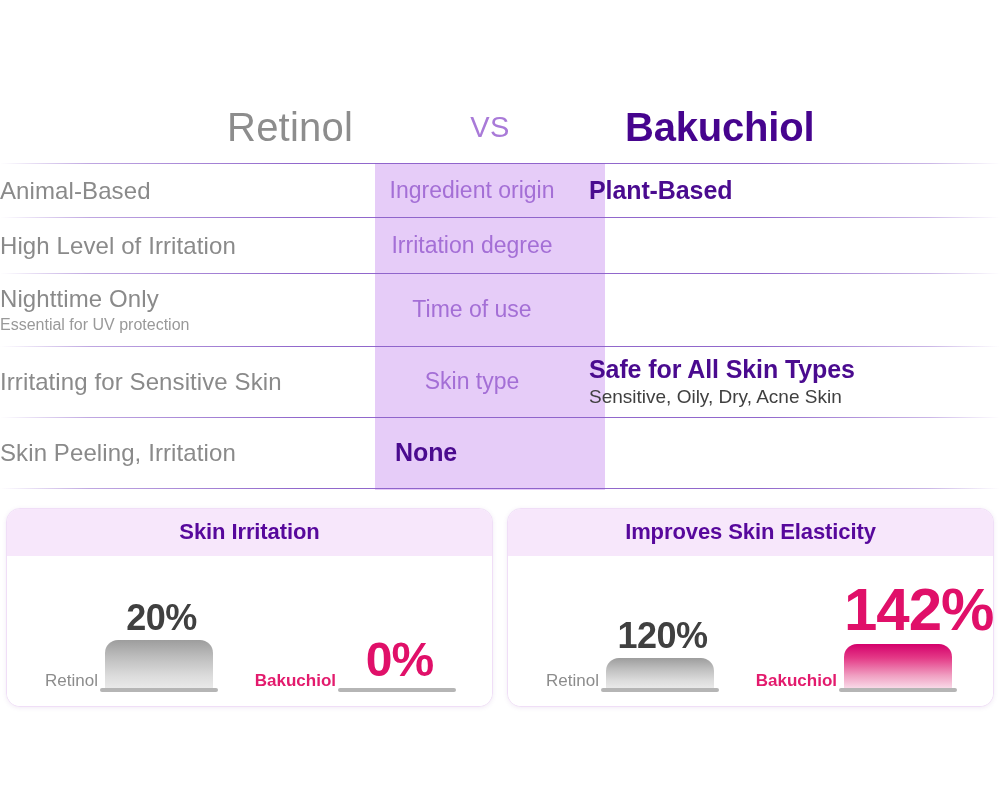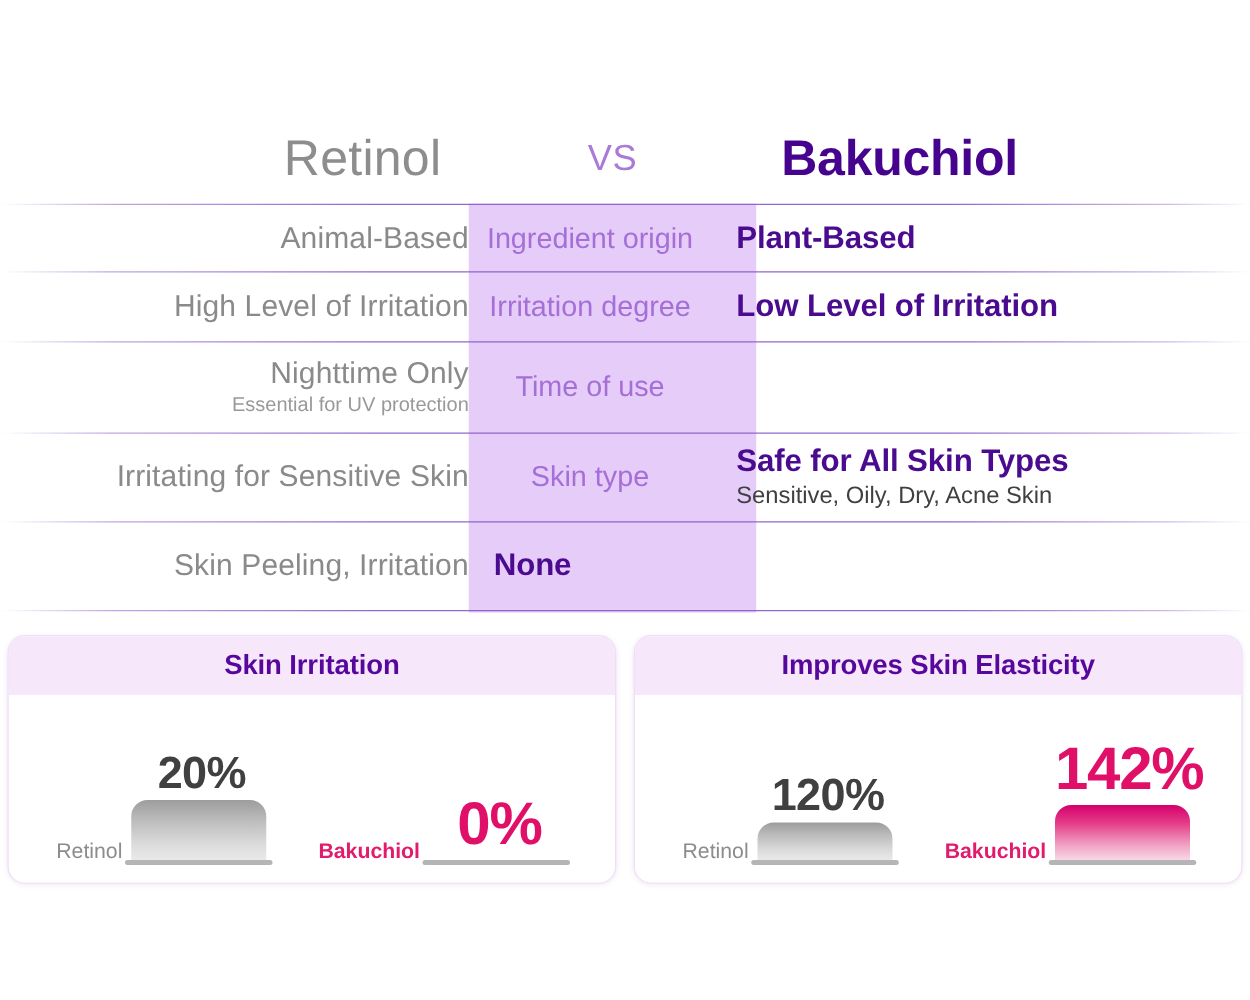--- a/index.html
+++ b/index.html
@@ -109,22 +109,23 @@
         rgba(139,95,201,0.0) 1000px);
   }
 
   .cell-l, .cell-m, .cell-r {
     display: flex;
     flex-direction: column;
     justify-content: center;
   }
   .cell-l {
     width: 375px;
-    align-items: flex-end;
+    align-items: flex-start;
     text-align: right;
+    padding-right: 20px;
   }
   .cell-m {
     width: 194px;
     align-items: center;
     text-align: right;
   }
   .cell-r {
     width: 364px;
     align-items: flex-start;
     text-align: left;
@@ -259,21 +260,21 @@
     color: #404040;
     letter-spacing: -0.5px;
   }
   .bar-value.pink {
     font-size: 48px;
     font-weight: 700;
     color: #e01069;
     letter-spacing: -1px;
   }
   .bar-value.pink.big {
-    font-size: 48px;
+    font-size: 60px;
   }
 </style>
 </head>
 <body>
 
 <div id="page">
 
   <div class="cmp-header">
     <div class="col-left">
       <span class="hdr-retinol">Retinol</span>
@@ -304,23 +305,20 @@
       </div>
     </div>
     <div class="rule"></div>
 
     <div class="row" style="height:55px">
       <div class="cell-l">
         <span class="txt-l">High Level of Irritation</span>
       </div>
       <div class="cell-m">
         <span class="txt-m">Irritation degree</span>
-      </div>
-      <div class="cell-r">
-        <span class="txt-r">Low Level of Irritation</span>
       </div>
     </div>
     <div class="rule"></div>
 
     <div class="row" style="height:72px">
       <div class="cell-l">
         <span class="txt-l">Nighttime Only</span>
         <span class="sub-l">Essential for UV protection</span>
       </div>
       <div class="cell-m">

